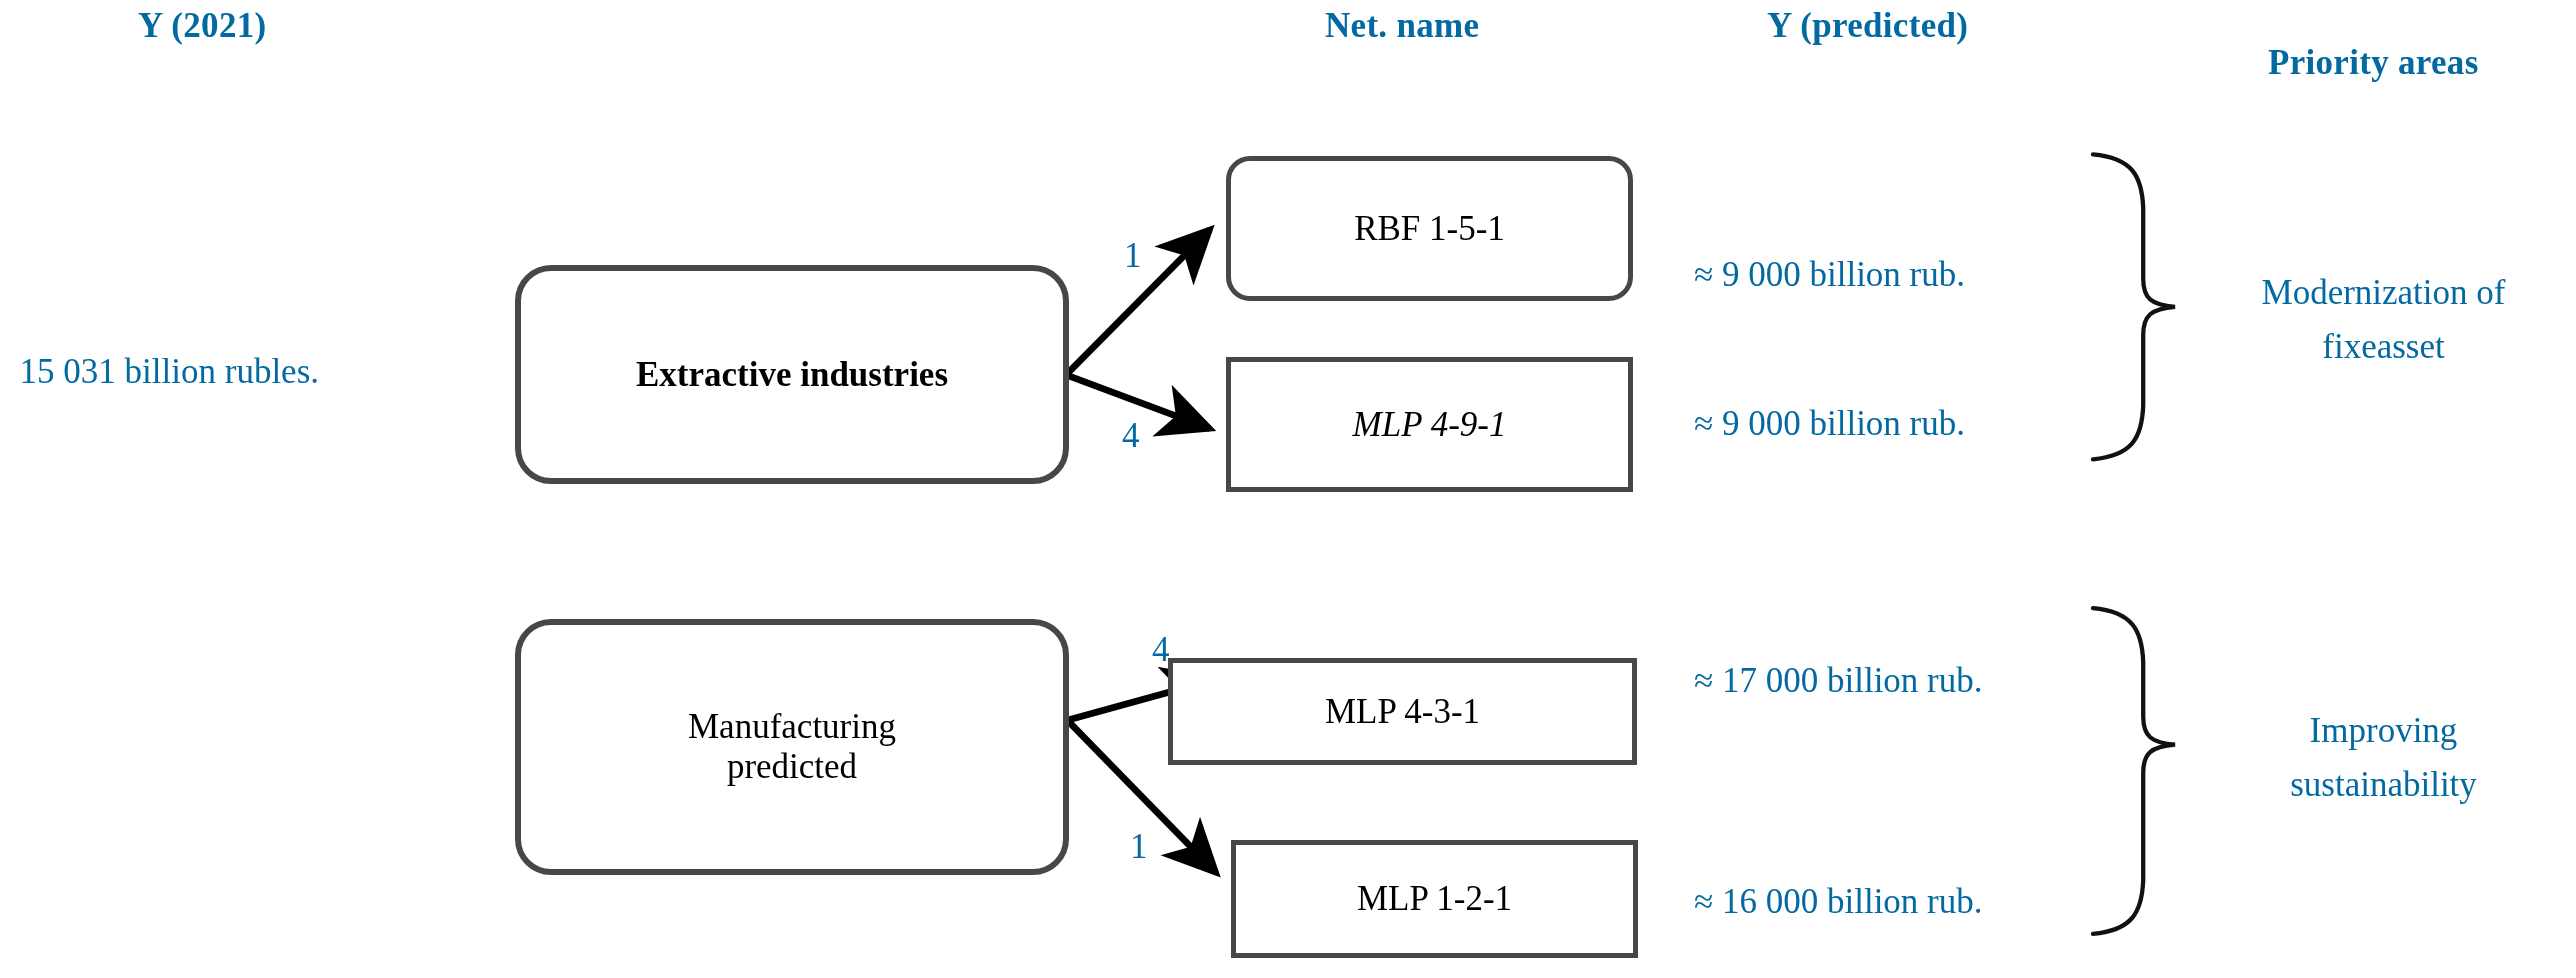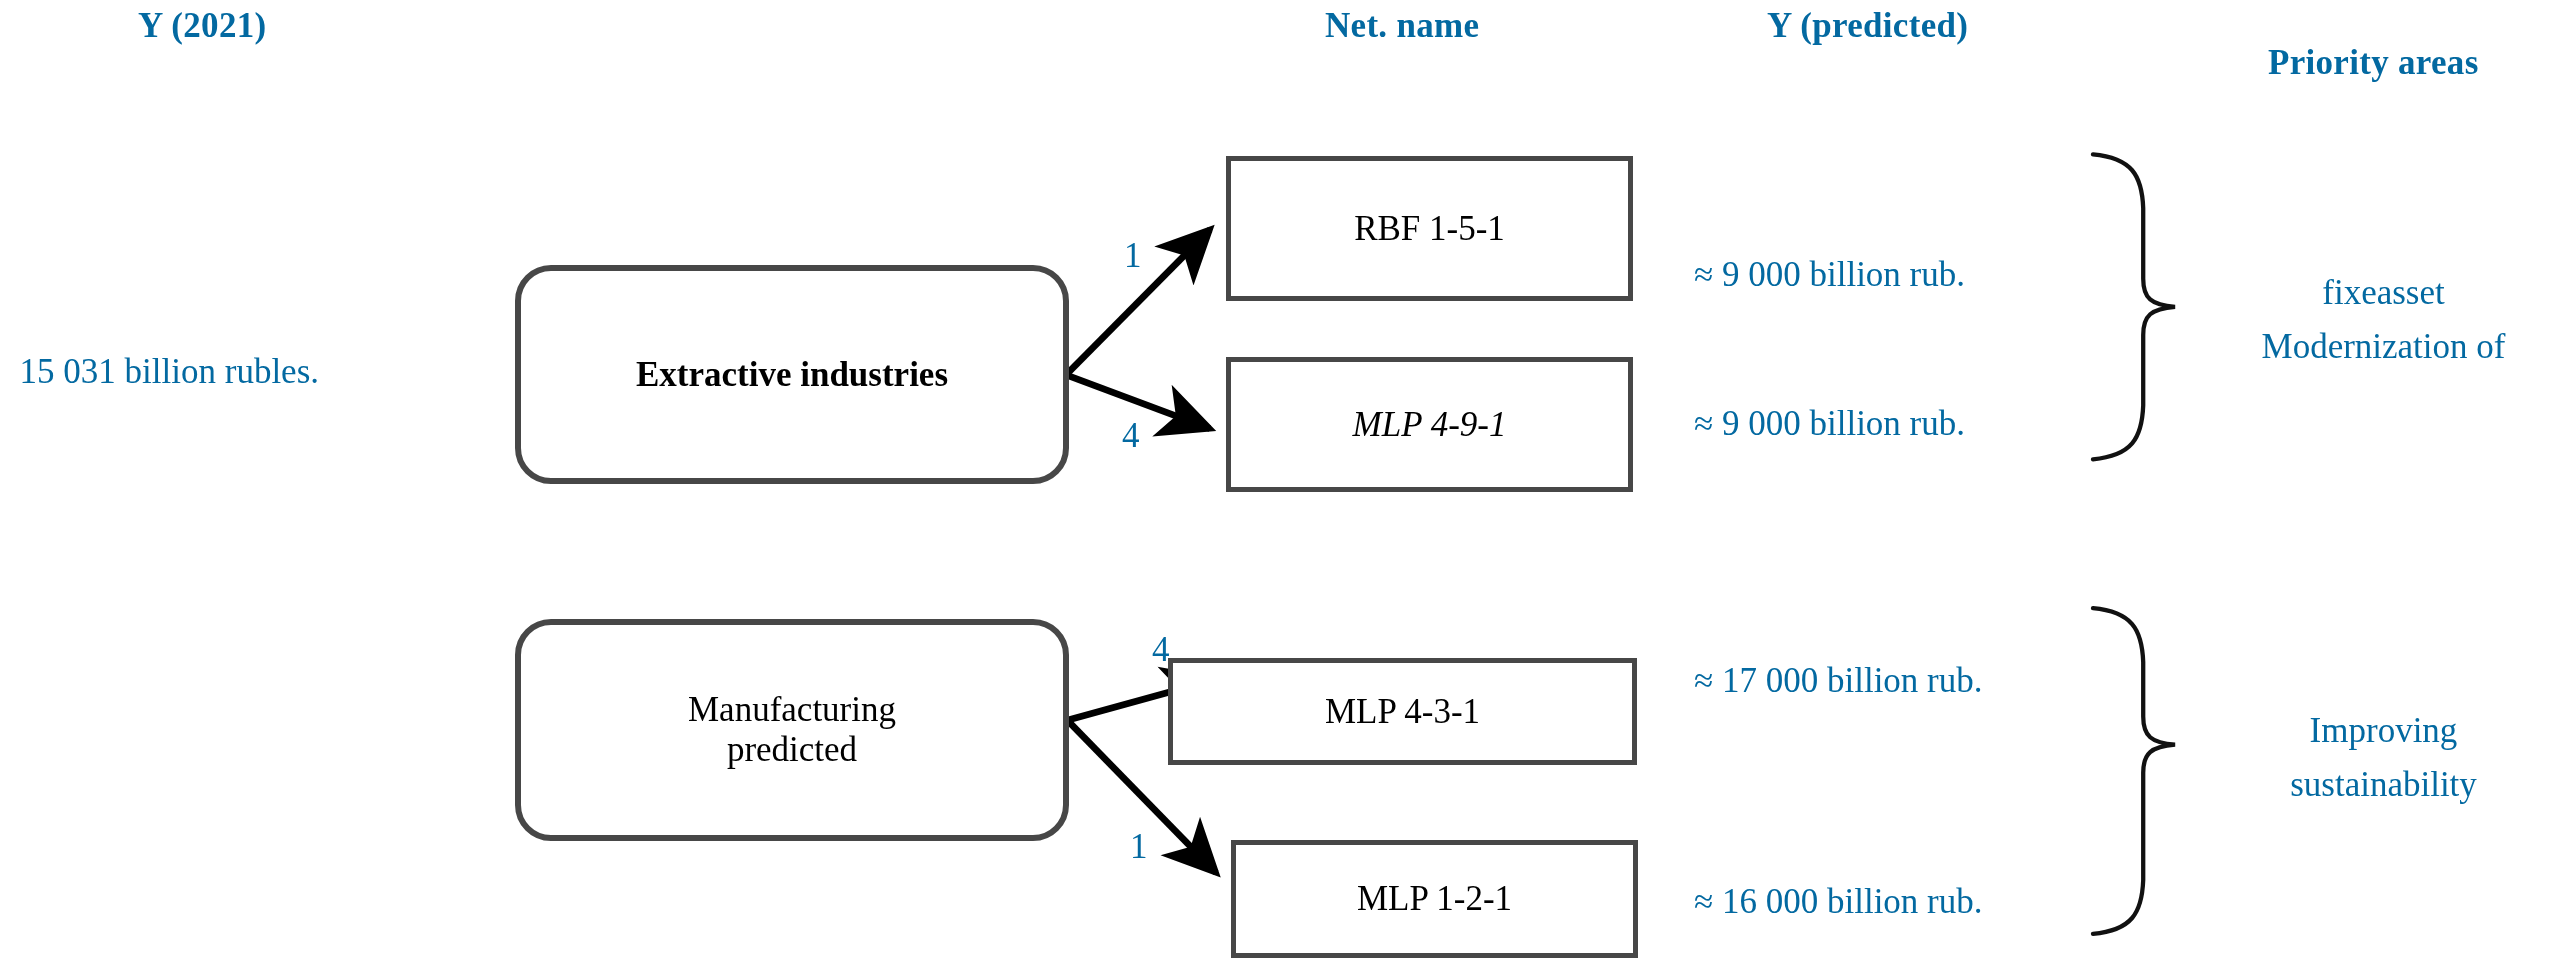--- a/index.html
+++ b/index.html
@@ -74,39 +74,39 @@
   <div class="lbl body-txt" style="left:19.6px;top:351px;">15 031 billion rubles.</div>
 
   <div class="node-round" style="left:515px;top:265px;width:554px;height:219px;font-weight:bold;">
     <span class="box-txt">Extractive industries</span>
   </div>
 
   <div class="lbl edge-num" style="left:1124px;top:235px;">1</div>
 
   <div class="lbl edge-num" style="left:1122px;top:415px;">4</div>
 
-  <div class="node-box" style="left:1226px;top:156px;width:407px;height:145px;">
+  <div class="node-box" style="left:1226px;top:156px;width:407px;height:145px;border-radius:24px;">
     <span class="box-txt">RBF 1-5-1</span>
   </div>
 
   <div class="node-box" style="left:1226px;top:357px;width:407px;height:135px;font-style:italic;">
     <span class="box-txt">MLP 4-9-1</span>
   </div>
 
   <div class="lbl body-txt" style="left:1694px;top:254px;">≈ 9 000 billion rub.</div>
 
   <div class="lbl body-txt" style="left:1694px;top:403px;">≈ 9 000 billion rub.</div>
 
   <div class="lbl pri" style="left:2212px;top:266px;width:343px;">
+    <div>Modernization of</div>
     <div>fixeasset</div>
-    <div>Modernization of</div>
   </div>
 
 
-  <div class="node-round" style="left:515px;top:619px;width:554px;height:222px;">
+  <div class="node-round" style="left:515px;top:619px;width:554px;height:256px;">
     <span class="box-txt">
       <span>Manufacturing</span><br>
       <span>predicted</span>
     </span>
   </div>
 
   <div class="lbl edge-num" style="left:1152px;top:629px;">4</div>
 
   <div class="lbl edge-num" style="left:1130px;top:826px;">1</div>
 

